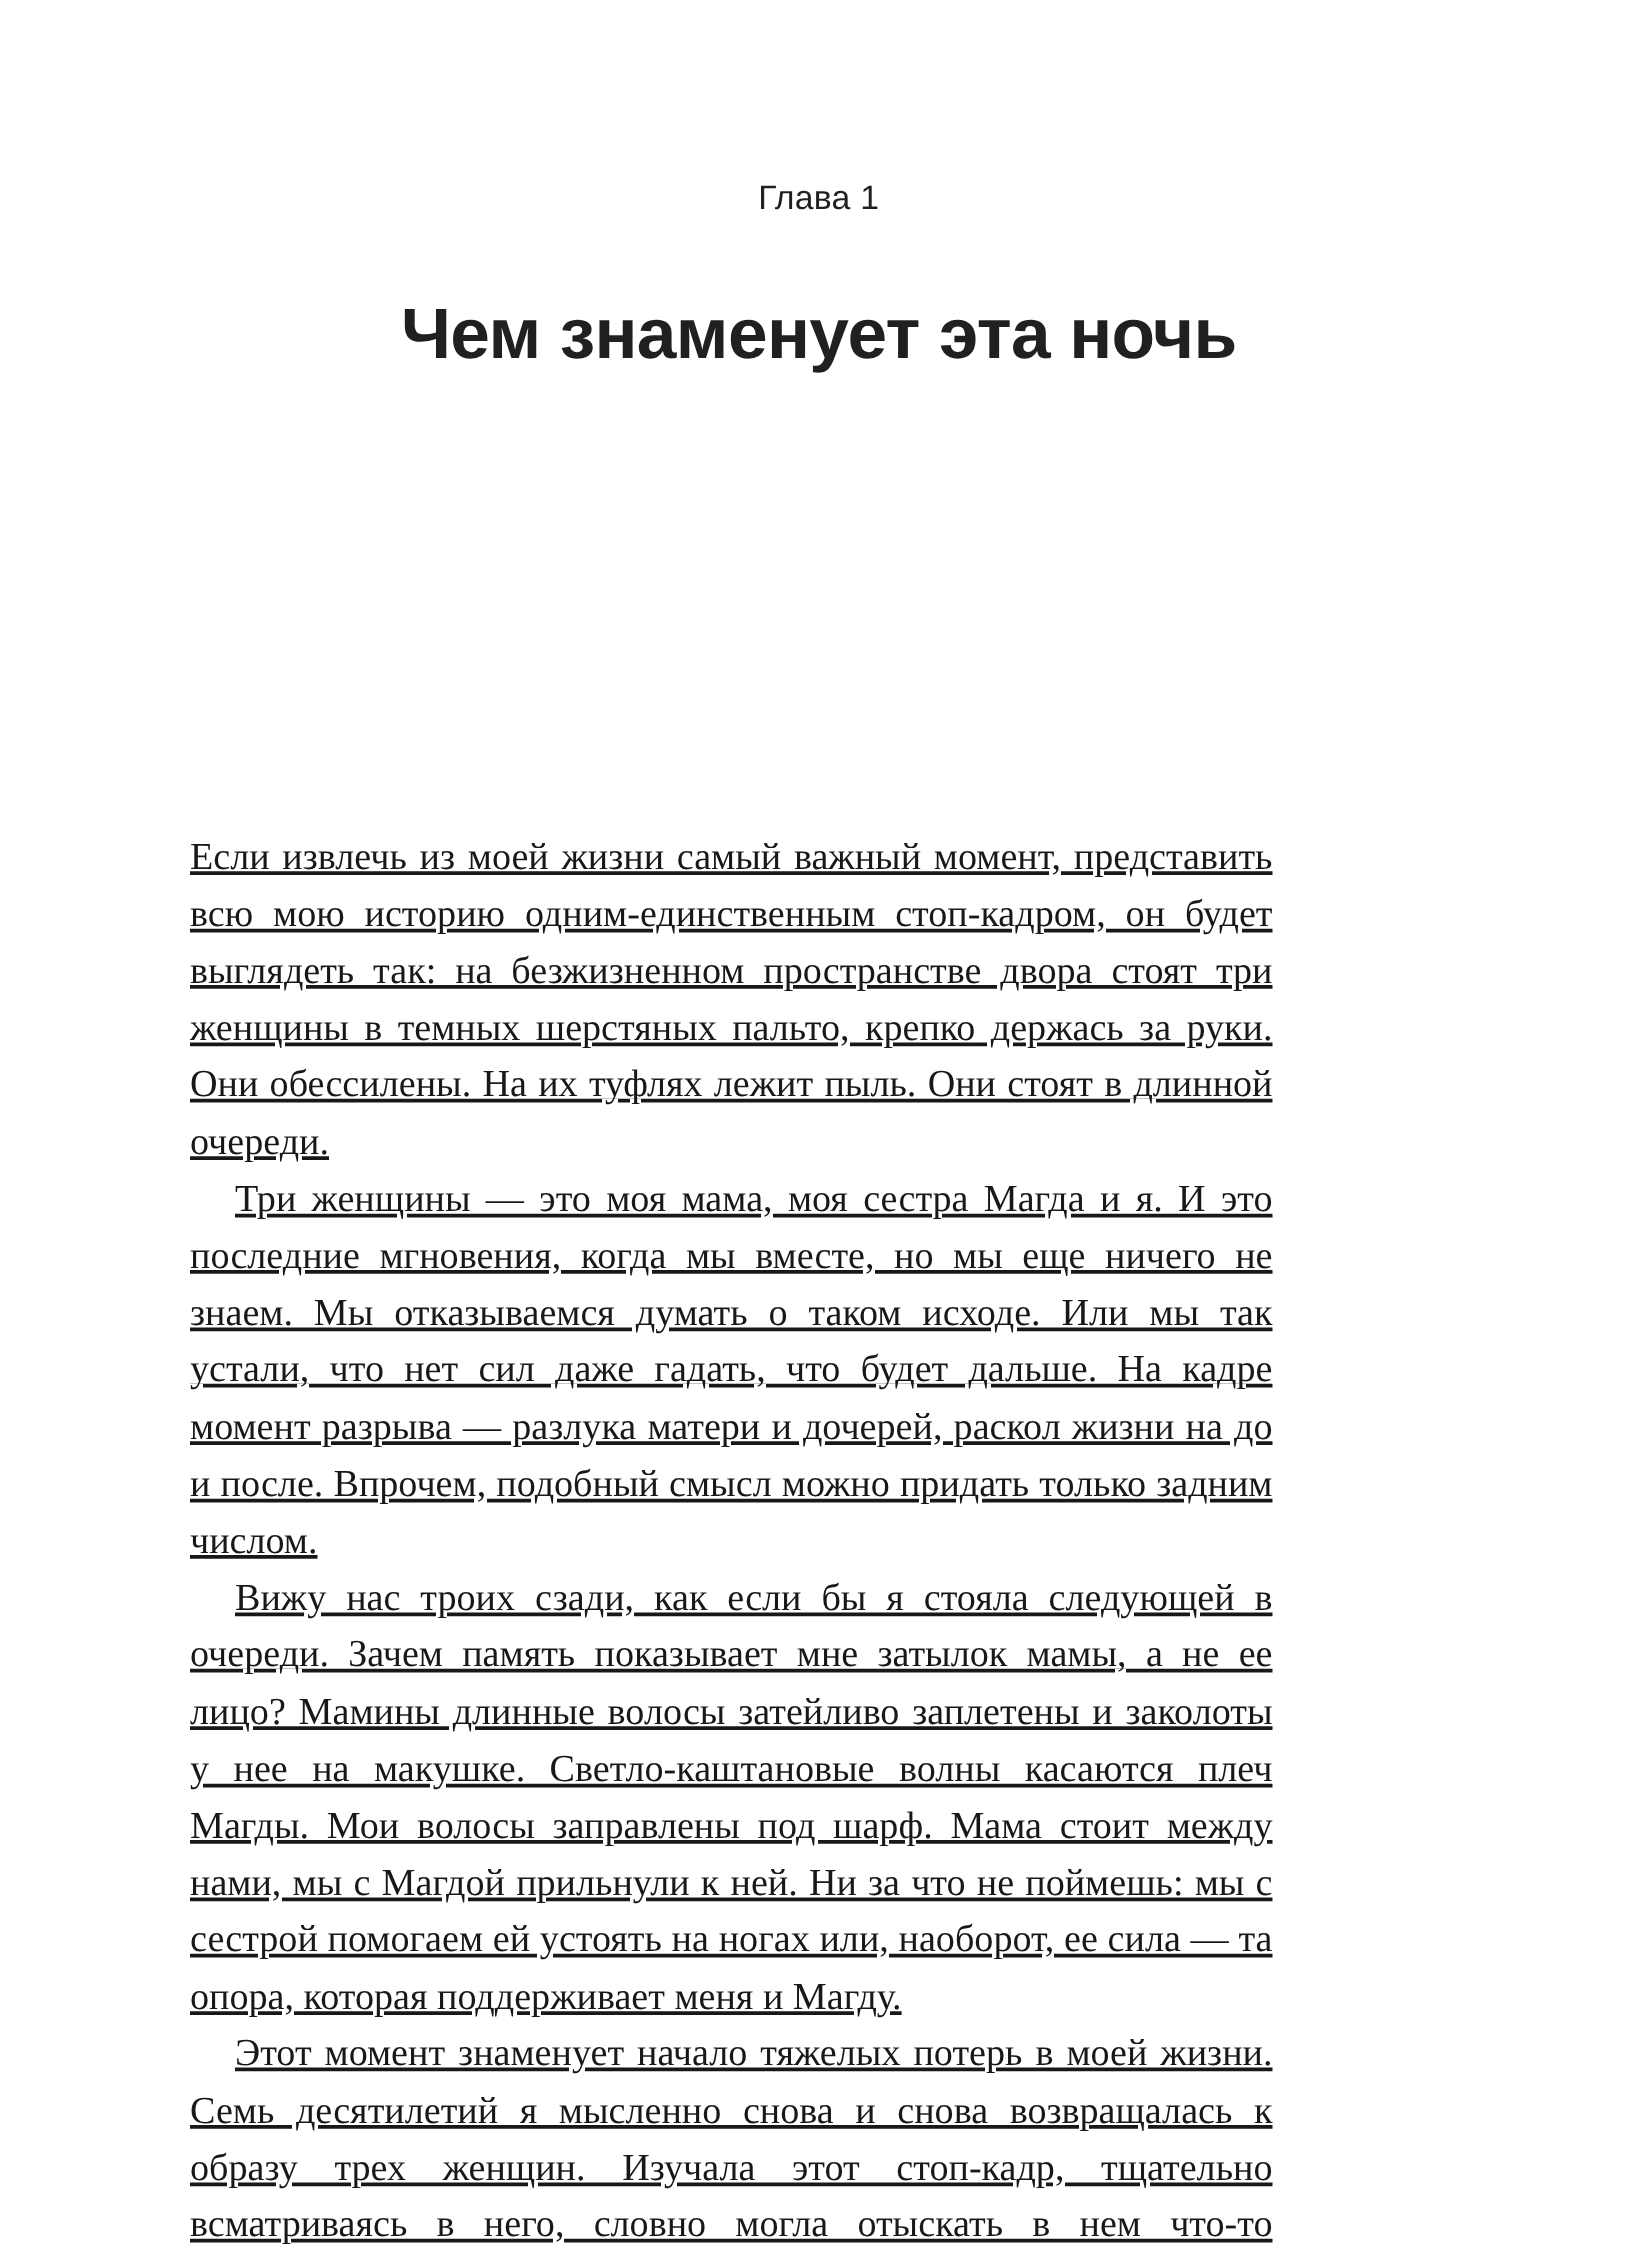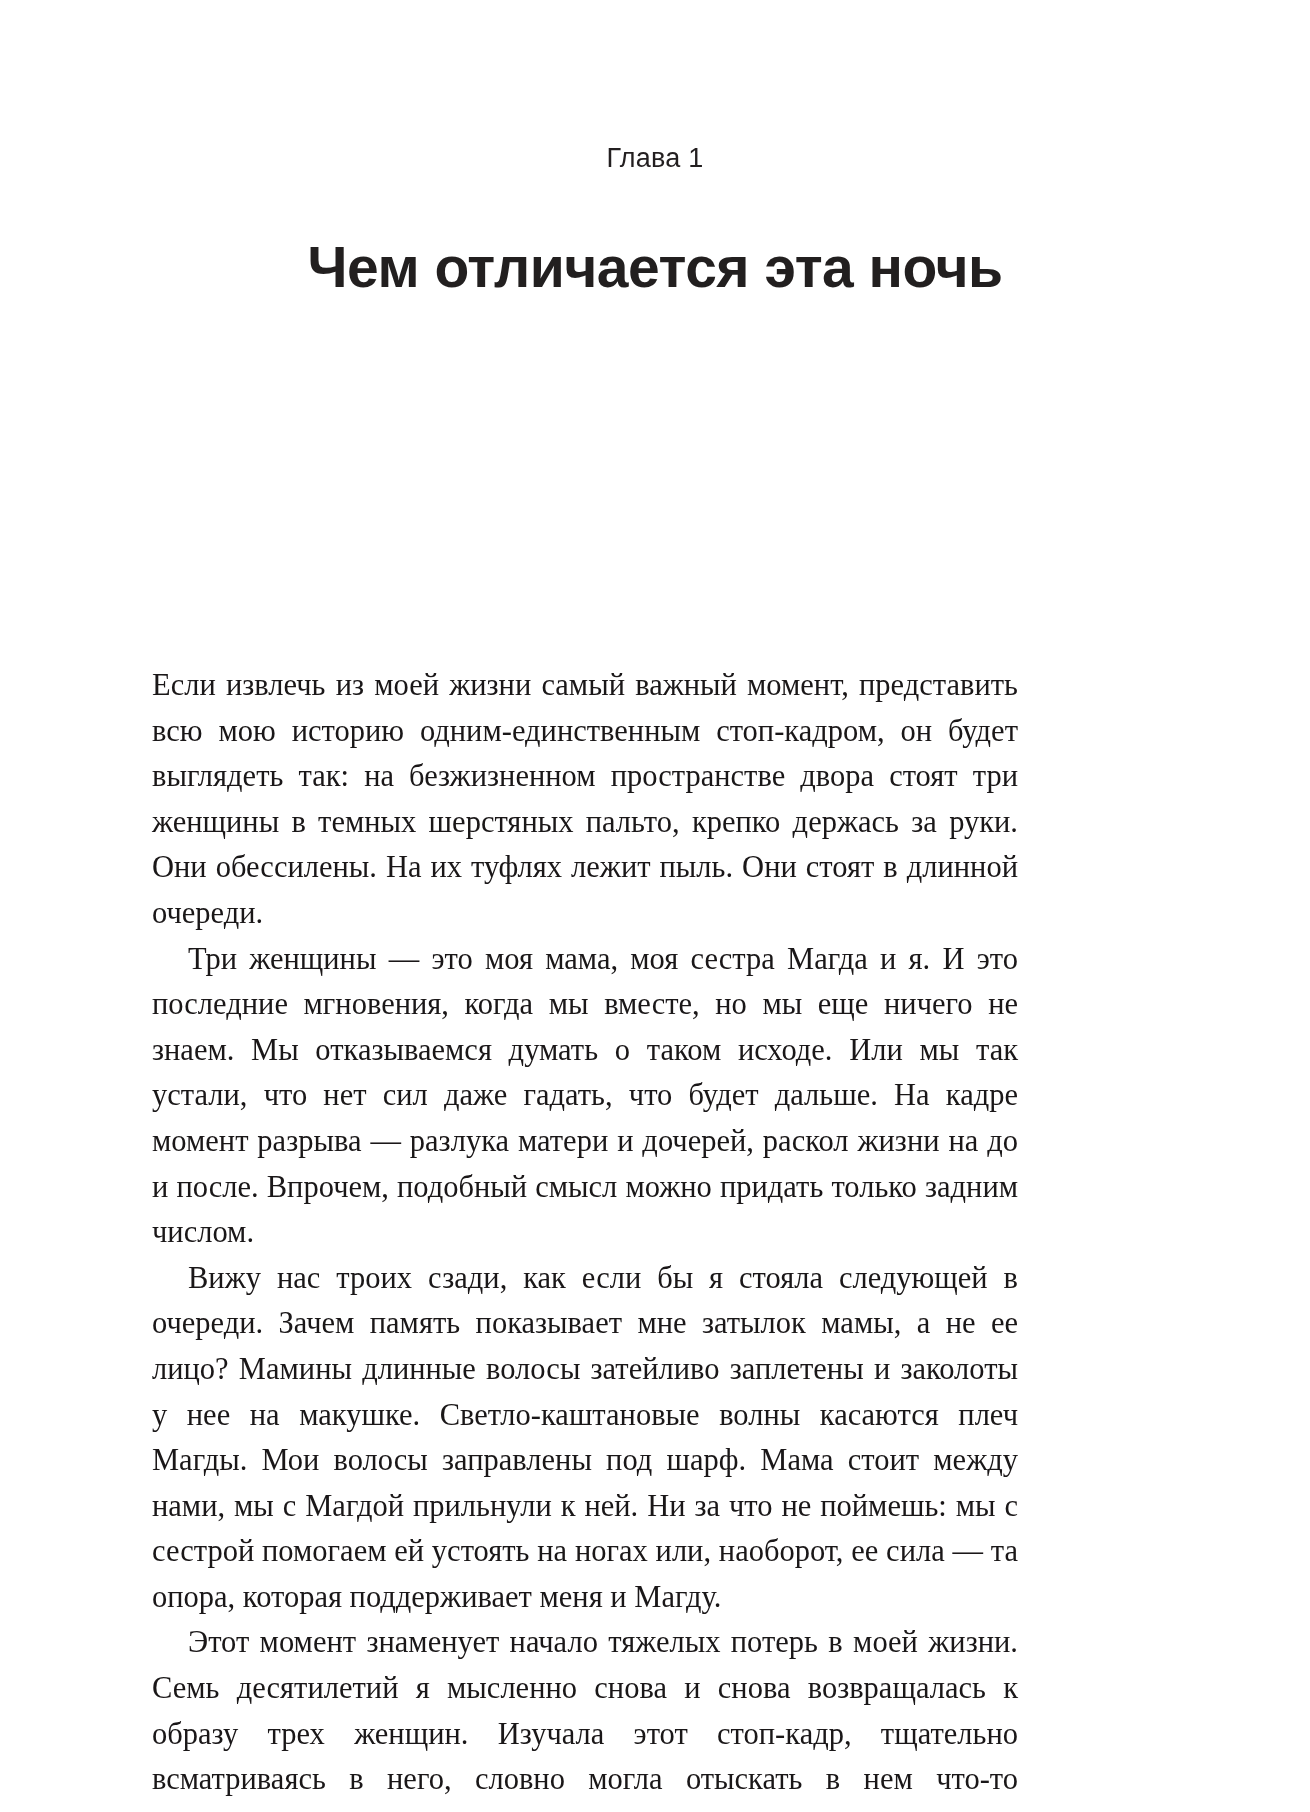--- a/index.html
+++ b/index.html
@@ -61,34 +61,35 @@
     line-height: 45.6px;
     color: #1a1718;
     text-align: justify;
     text-justify: inter-word;
     -webkit-font-smoothing: antialiased;
   }
   .body-text p {
     margin: 0;
     text-indent: 0;
     hyphens: manual;
+    text-decoration: underline;
   }
   .body-text p + p {
     text-indent: 36px;
   }
 </style>
 </head>
 <body>
 
 <div class="page">
 
   <div class="chapter-label">Глава 1</div>
 
   <h1 class="chapter-title">
-    <span class="tl">Чем отличается эта ночь</span>
+    <span class="tl">Чем знаменует эта ночь</span>
   </h1>
 
   <div class="body-text">
     <p>Если извлечь из моей жизни самый важный момент, представить всю мою историю одним-единственным стоп-кадром, он будет выгля­деть так: на безжизненном пространстве двора стоят три женщины в темных шерстяных пальто, крепко держась за руки. Они обессиле­ны. На их туфлях лежит пыль. Они стоят в длинной очереди.</p>
     <p>Три женщины — это моя мама, моя сестра Магда и я. И это последние мгновения, когда мы вместе, но мы еще ничего не знаем. Мы отказываемся думать о таком исходе. Или мы так устали, что нет сил даже гадать, что будет дальше. На кадре момент разрыва — раз­лука матери и дочерей, раскол жизни на до и после. Впрочем, подоб­ный смысл можно придать только задним числом.</p>
     <p>Вижу нас троих сзади, как если бы я стояла следующей в очереди. Зачем память показывает мне затылок мамы, а не ее лицо? Мамины длинные волосы затейливо заплетены и заколоты у нее на макушке. Светло-каштановые волны касаются плеч Магды. Мои волосы заправлены под шарф. Мама стоит между нами, мы с Магдой приль­нули к ней. Ни за что не поймешь: мы с сестрой помогаем ей устоять на ногах или, наоборот, ее сила — та опора, которая поддерживает меня и Магду.</p>
     <p>Этот момент знаменует начало тяжелых потерь в моей жизни. Семь десятилетий я мысленно снова и снова возвращалась к образу трех женщин. Изучала этот стоп-кадр, тщательно всматриваясь в него, словно могла отыскать в нем что-то драгоценное. Словно могла</p>
   </div>
 
 </div>

